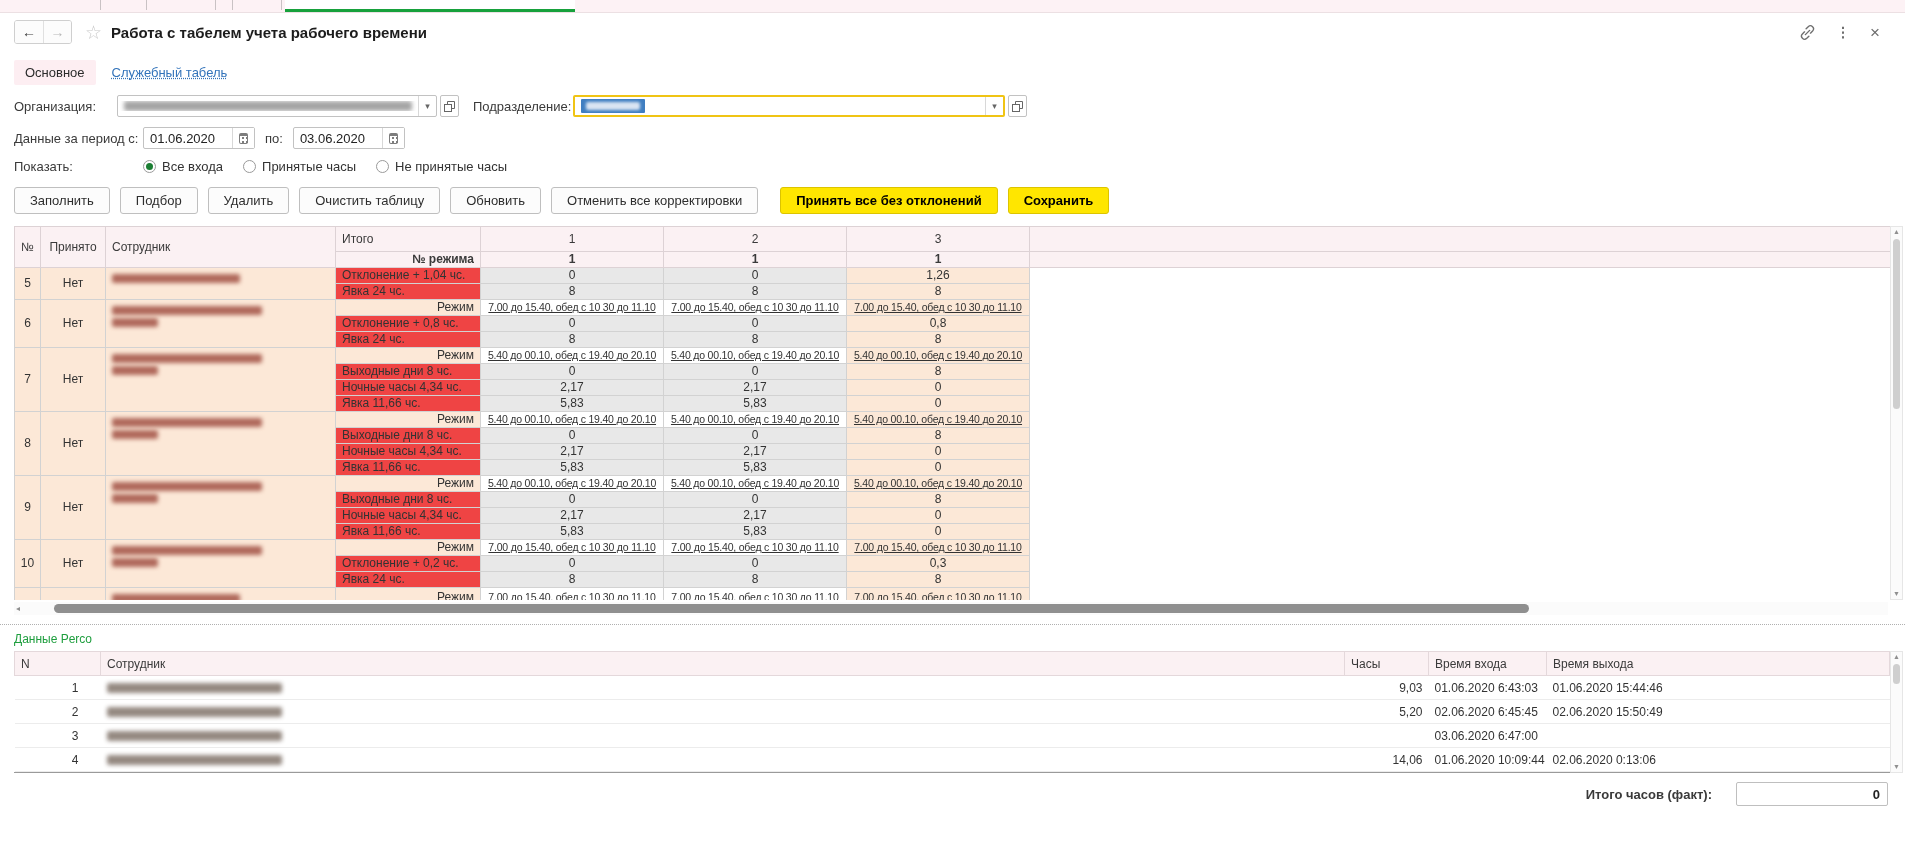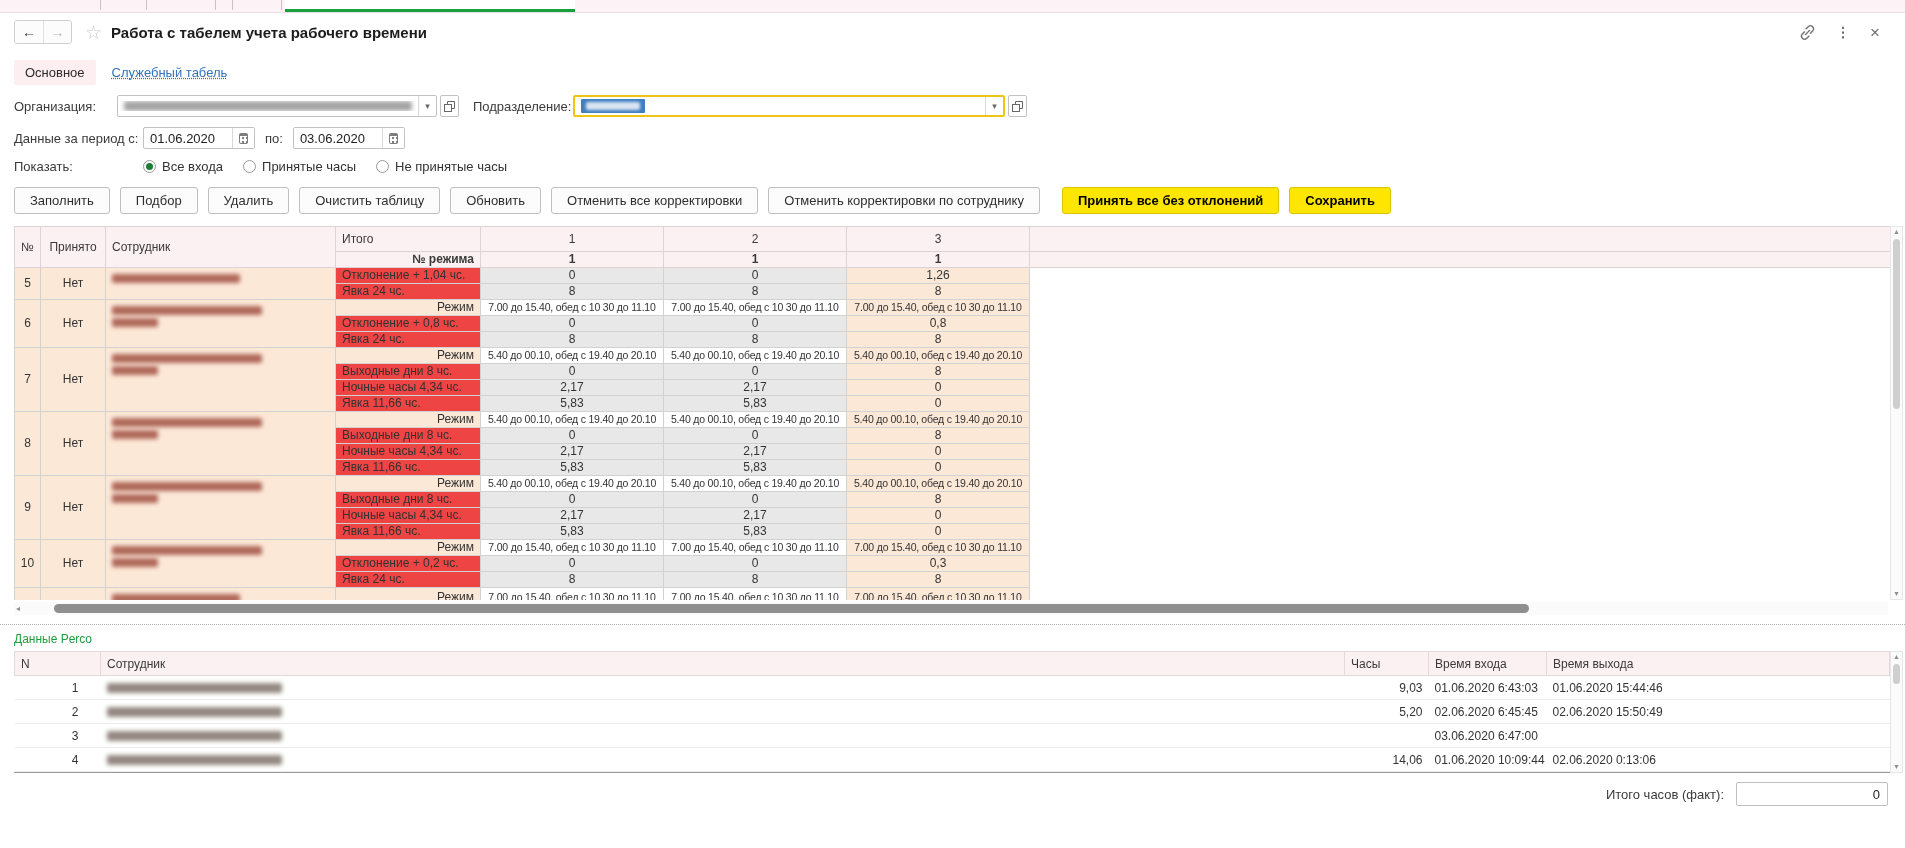--- a/index.html
+++ b/index.html
@@ -66,21 +66,21 @@
   .ts th.h-right { text-align:right; padding-right:6px; font-weight:bold; }
   .ts th.h-day { text-align:center; }
   .ts th.h-mode { text-align:center; font-weight:bold; }
   .ts td.c-num { background:#fce8d7; text-align:center; vertical-align:middle; }
   .ts td.c-acc { background:#fce8d7; text-align:center; vertical-align:middle; }
   .ts td.c-emp { background:#fce8d7; vertical-align:top; padding-top:3px; padding-left:6px; }
   .ts td.lbl { background:#ef4444; text-align:left; padding-left:6px; }
   .ts td.lbl-mode { background:#fce8d7; text-align:right; padding-right:6px; }
   .ts td.val { background:#e8e8e8; text-align:center; }
   .ts td.val.hl { background:#fce8d7; }
-  .ts td.val.mode { background:#fff; font-size:10.5px; letter-spacing:-0.2px; padding:0 1px; }
+  .ts td.val.mode { background:#fff; text-decoration:underline; font-size:10.5px; letter-spacing:-0.2px; padding:0 1px; }
   .ts td.val.mode.hl { background:#fce8d7; }
   .ts .fillb { border:none; background:transparent; }
   .ts thead th.fillh { background:#fbf1f3; border-left:none; border-right:none; }
   
   .rb { display:block; height:9px; border-radius:2px; background:#b0695c; filter:blur(2px); margin:3px 0; }
   .rb.w1 { width:150px; } .rb.w2 { width:46px; } .rb.w0 { width:128px; }
   .rb.org { background:#a5a5a5; width:295px; height:10px; margin:0; display:inline-block; }
   .selblock { background:#3f7ec1; border-radius:1px; padding:3px 5px; display:inline-flex; }
   .rb.dept { background:#d9e4f2; width:54px; height:8px; margin:0; filter:blur(1.5px); }
   .rb.p { background:#958a82; height:10px; width:175px; margin:0; display:inline-block; vertical-align:middle; }
@@ -97,21 +97,21 @@
   .section-label { color:#1e9e3e; font-size:12px; margin:7px 0 5px 14px; }
   .perco-area { display:flex; margin-left:14px; width:1889px; }
   .perco-wrap { width:1876px; height:122px; overflow:hidden; border-bottom:1px solid #9a9a9a; }
   table.perco { border-collapse:collapse; table-layout:fixed; width:1876px; font-size:12px; }
   .perco th { background:#fbf1f3; border:1px solid #e4d8db; font-weight:normal; text-align:left; height:24px; padding:0 6px; color:#3a3a3a; }
   .perco td { border-bottom:1px solid #ececec; height:24px; padding:0 6px; overflow:hidden; white-space:nowrap; }
   .perco td.n { text-align:right; padding-right:22px; }
   .perco td.hrs { text-align:right; }
   .perco tbody tr:first-child td { border-top:1px solid #d8d8d8; }
   
-  .footer { display:flex; justify-content:flex-end; align-items:center; margin:9px 17px 0 16px; gap:12px; }
+  .footer { display:flex; justify-content:flex-end; align-items:center; margin:9px 17px 0 16px; gap:24px;font-weight:bold; }
   .footer input { width:152px; height:24px; border:1px solid #bfbfbf; border-radius:2px; text-align:right; padding:0 7px; font:inherit; color:#222; }
   svg { display:block; }
 </style>
 </head>
 <body>
 
 <div class="tabstrip">
   <div class="ts-sep" style="left:100px"></div>
   <div class="ts-sep" style="left:146px"></div>
   <div class="ts-sep" style="left:215px"></div>
@@ -209,21 +209,20 @@
     </div>
 </div>
 
 <div class="toolbar" id="toolbarRow">
     <button class="btn">Заполнить</button>
     <button class="btn">Подбор</button>
     <button class="btn">Удалить</button>
     <button class="btn">Очистить таблицу</button>
     <button class="btn">Обновить</button>
     <button class="btn">Отменить все корректировки</button>
-    <button class="btn">Отменить корректировки по сотруднику</button>
     <button class="btn accent first">Принять все без отклонений</button>
     <button class="btn accent">Сохранить</button>
   </div>
 
 <div class="ts-area">
   <div class="ts-wrap">
     <table class="ts">
       <colgroup>
         <col style="width:26px">
           <col style="width:65px">

